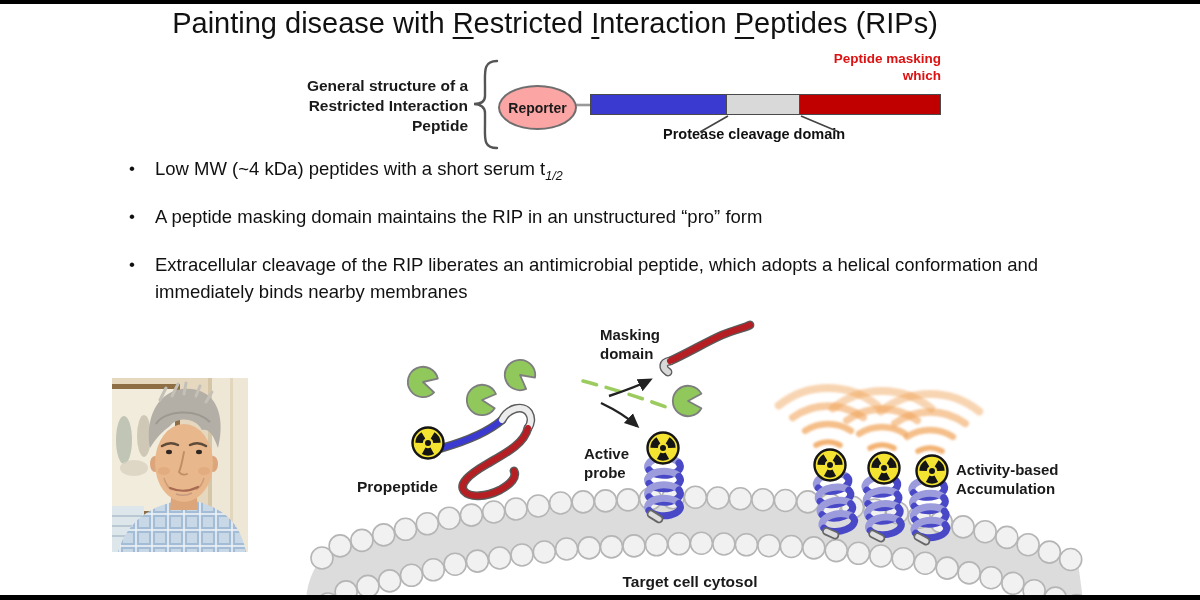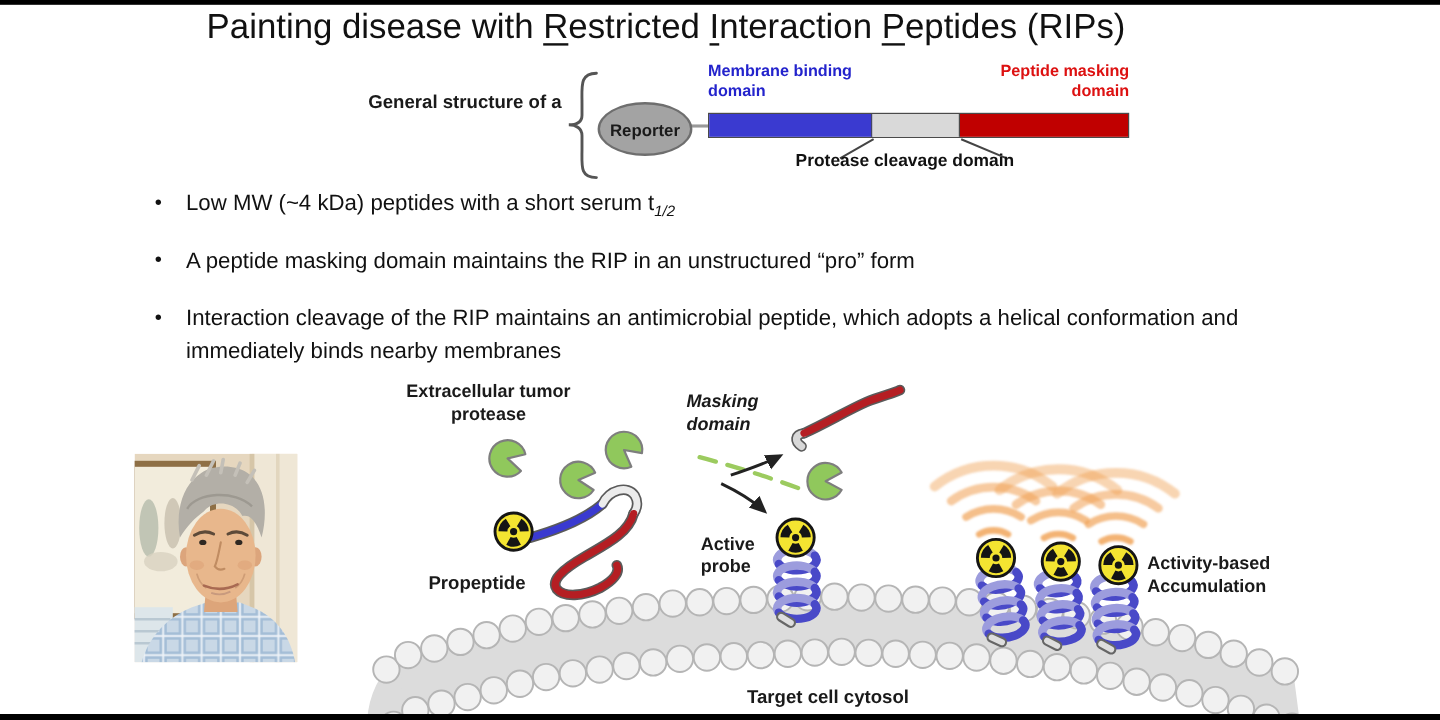--- a/index.html
+++ b/index.html
@@ -39,21 +39,21 @@
   .bullet .bullet-text{width:885px;}
   .bullet .wavy{text-decoration-style:wavy;
                 text-decoration-color:#d98c8c;text-decoration-thickness:1px;text-underline-offset:3px;}
   .bullet sub{font-size:12.5px;line-height:0;font-style:italic;}
   #bullet-0{top:155px;} #bullet-1{top:203px;} #bullet-2{top:251px;}
 
   
   .dlabel{font-size:15px;font-weight:600;line-height:19px;color:#1a1a1a;}
   .lbl-extracellular{left:328px;top:317px;width:158px;text-align:center;}
   .lbl-propeptide{left:357px;top:477px;width:116px;text-align:left;font-size:15.5px;}
-  .lbl-masking{left:572px;top:325px;width:85px;font-style:italic;}
+  .lbl-masking{left:600px;top:325px;width:85px;}
   .lbl-active{left:584px;top:444px;width:70px;}
   .lbl-accum{left:956px;top:460px;width:132px;}
   .lbl-cytosol{left:604px;top:572px;width:172px;text-align:center;font-size:15.5px;}
 
   
   .photo{left:112px;top:378px;width:136px;height:174px;overflow:hidden;}
 </style>
 </head>
 <body>
 
@@ -262,47 +262,46 @@
         <path d="M880.9,411.4 A78,78 0 0 1 979.1,411.4" fill="none" stroke="#f0a053" stroke-width="8.2" stroke-linecap="round" opacity="0.44"></path>
       </g>
       <path d="M609,396 Q636,387 650,380" fill="none" stroke="#222" stroke-width="2.4" marker-end="url(#arrowhead)"></path>
       <path d="M601,403 Q624,414 637,426" fill="none" stroke="#222" stroke-width="2.4" marker-end="url(#arrowhead)"></path>
     </svg>
 
   <div class="abs title" id="title"><span>Painting disease with </span><span class="u">R</span><span>estricted </span><span class="u">I</span><span>nteraction </span><span class="u">P</span><span>eptides (RIPs)</span></div>
 
   <div class="abs struct-label">
     <div>General structure of a</div>
-  </div>
-  <div class="abs reporter" style="background: #a3a3a3;">
+    <div>Restricted Interaction Peptide</div>
+  </div>
+  <div class="abs reporter" style="background: #fca5a5;">
     <span>Reporter</span>
   </div>
   <div class="abs dbar">
     <div class="seg seg-blue" style="background: rgb(58, 58, 208);"></div>
     <div class="seg seg-gray" style="background: rgb(217, 217, 217);"></div>
     <div class="seg seg-red" style="background: rgb(192, 0, 0);"></div>
   </div>
-  <div class="abs lbl-mb" style="color: rgb(35, 35, 204);">Membrane binding domain</div>
-  <div class="abs lbl-pm" style="color: rgb(221, 17, 17);">Peptide masking domain</div>
+  <div class="abs lbl-pm" style="color: rgb(221, 17, 17);">Peptide masking which</div>
   <div class="abs lbl-pc">Protease cleavage domain</div>
 
   <div class="abs bullet" id="bullet-0">
     <span class="dot">•</span>
     <span class="bullet-text"><span>Low MW (~4 </span><span class="wavy">kDa</span><span>) peptides with a short serum t</span><sub>1/2</sub></span>
   </div>
   <div class="abs bullet" id="bullet-1">
     <span class="dot">•</span>
     <span class="bullet-text"><span>A peptide masking domain maintains the RIP in an unstructured “pro” form</span></span>
   </div>
   <div class="abs bullet" id="bullet-2">
     <span class="dot">•</span>
-    <span class="bullet-text"><span class="wavy">Interaction</span><span> cleavage of the RIP maintains an antimicrobial peptide, which adopts a helical conformation and immediately binds nearby membranes</span></span>
-  </div>
-
-  <div class="abs dlabel lbl-extracellular">Extracellular tumor protease</div>
+    <span class="bullet-text"><span class="wavy">Extracellular</span><span> cleavage of the RIP liberates an antimicrobial peptide, which adopts a helical conformation and immediately binds nearby membranes</span></span>
+  </div>
+
   <div class="abs dlabel lbl-propeptide">Propeptide</div>
   <div class="abs dlabel lbl-masking">Masking domain</div>
   <div class="abs dlabel lbl-active">Active probe</div>
   <div class="abs dlabel lbl-cytosol">Target cell cytosol</div>
   <div class="abs dlabel lbl-accum">Activity-based Accumulation</div>
 
   <div class="abs photo">
     <svg viewBox="0 0 136 174" width="136" height="174">
       <defs>
         <pattern id="plaid" width="16" height="16" patternUnits="userSpaceOnUse">

